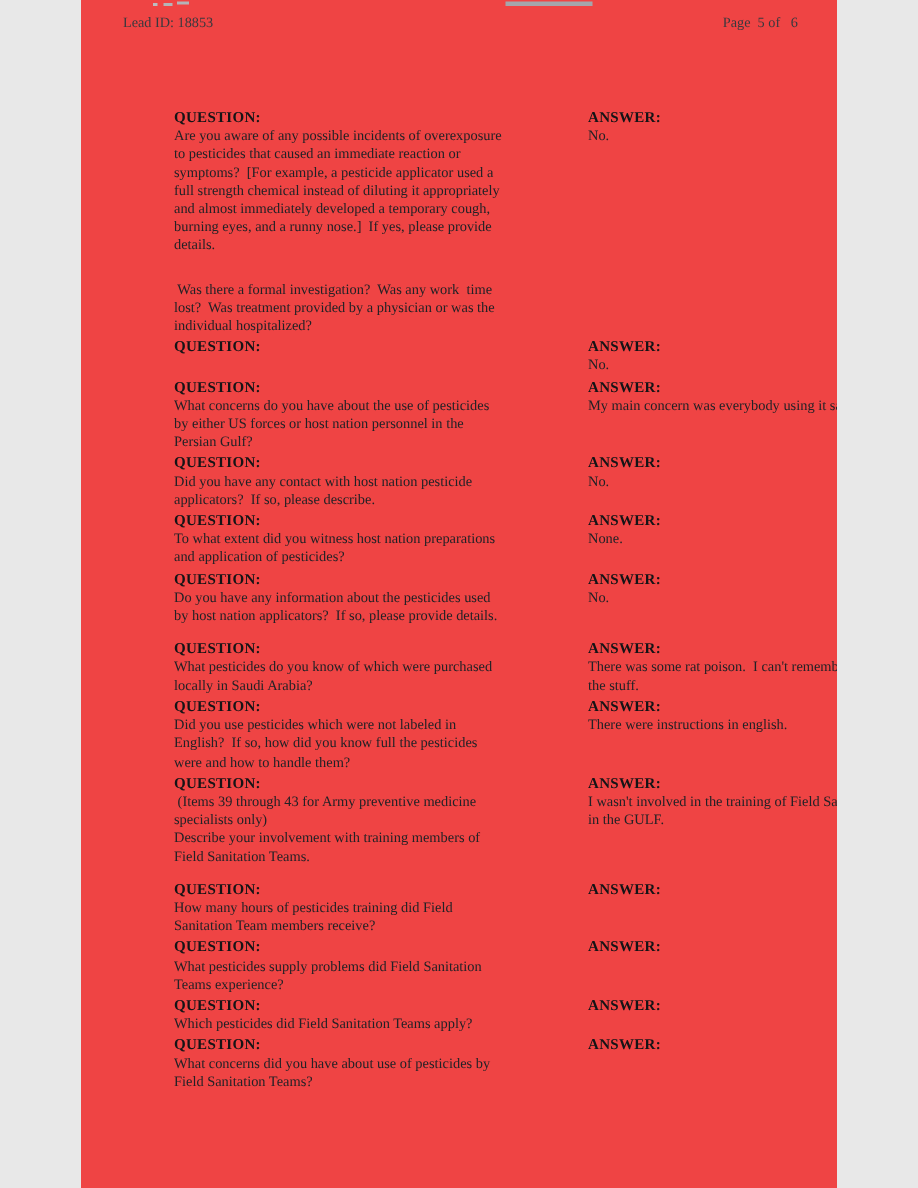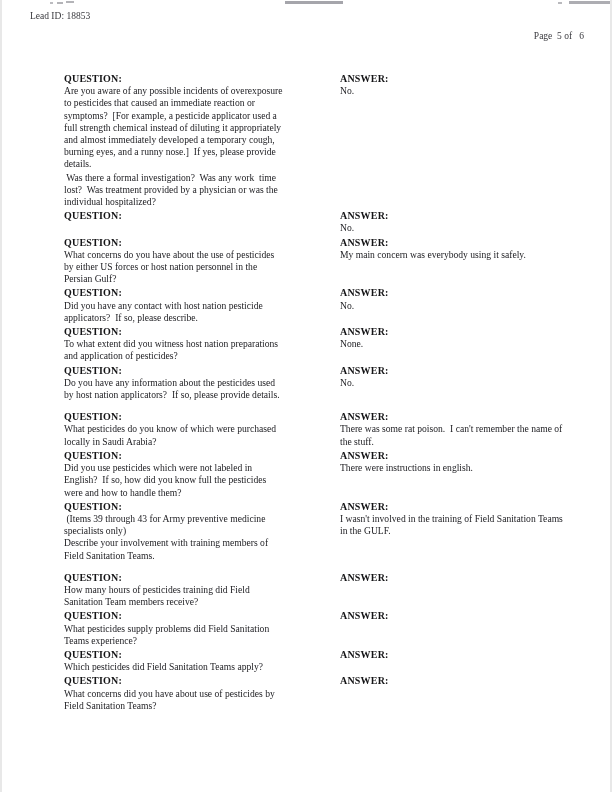--- a/index.html
+++ b/index.html
@@ -1,21 +1,21 @@
 <!DOCTYPE html>
 <html><head>
 <meta charset="utf-8">
 <style>
   html, body { margin: 0; padding: 0; background: #e8e8e8; }
   .page {
     position: relative;
-    width: 608px;
+    width: 504px;
     height: 792px;
     margin: 0 auto;
-    background: #ffffff;
+    background: #ef4444;
     font-family: "Liberation Serif", serif;
     color: #1d1d20;
     overflow: hidden;
   }
   
   .artifact { position: absolute; background: #aaaaaf; }
   .artifact-dot1   { left: 48px;  top: 2px; width: 3px;  height: 2px; background:#bcbcc0; }
   .artifact-dot2   { left: 55px;  top: 2px; width: 6px;  height: 2px; background:#b4b4b8; }
   .artifact-dot3   { left: 64px;  top: 1px; width: 8px;  height: 2px; background:#b4b4b8; }
   .artifact-center { left: 283px; top: 1px; width: 58px; height: 3px; background:#a5a5ab; }
@@ -23,21 +23,21 @@
   .artifact-right  { left: 567px; top: 1px; width: 41px; height: 3px; background:#adadb2; }
 
   .header {
     position: absolute;
     top: 11px; left: 28px; right: 26px;
     display: flex;
     justify-content: space-between;
     font-size: 9.5px;
     color: #39393e;
   }
-  .page-num { margin-top: 20px; white-space: pre; }
+  .page-num { margin-top: 0; white-space: pre; }
 
   .content {
     position: absolute;
     top: 73px; left: 62px; right: 18px;
   }
   .qa-block { display: flex; margin-bottom: 2px; gap: 33px; }
   
   .qa-block:nth-child(7), .qa-block:nth-child(10) { margin-top: 10px; }
 
   .q-col { width: 243px; flex: none; }
@@ -49,21 +49,21 @@
     line-height: 12.2px;
     letter-spacing: 0.2px;
     color: #141416;
   }
   .q-text, .a-text {
     font-size: 9.6px;
     line-height: 12.2px;
     color: #222226;
   }
   .q-text .para, .a-text { white-space: pre; }
-  .para-follow { margin-top: 1px; }
+  .para-follow { margin-top: 17px; }
 </style>
 </head>
 <body>
 
 <div class="page">
 
   <div class="artifact artifact-dot1"></div>
   <div class="artifact artifact-dot2"></div>
   <div class="artifact artifact-dot3"></div>
   <div class="artifact artifact-center"></div>

